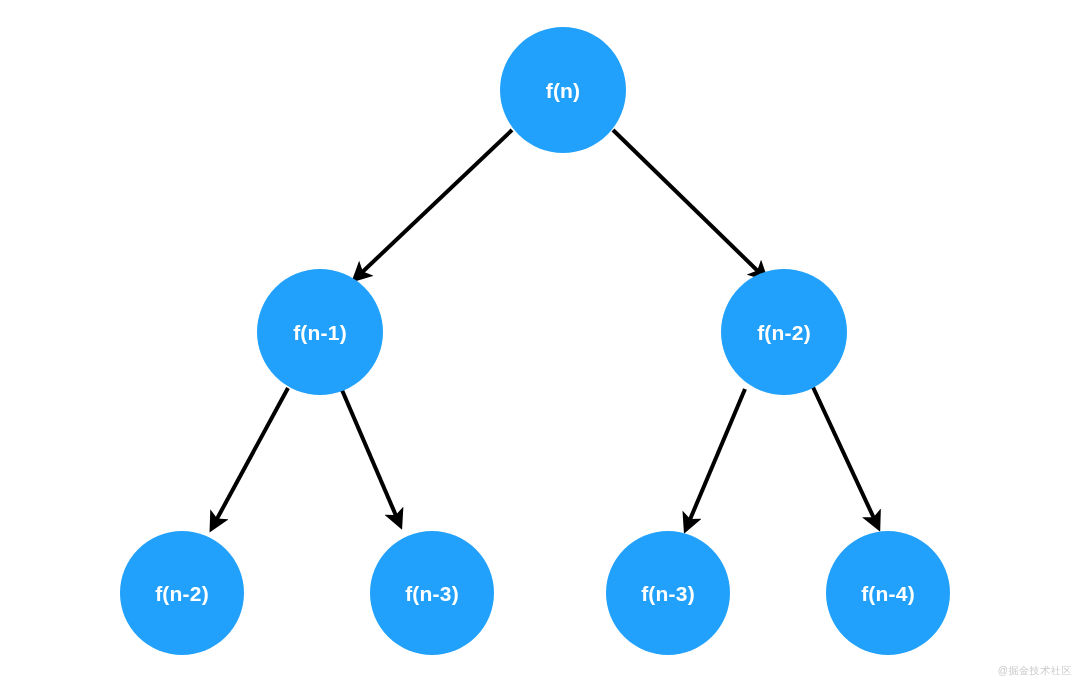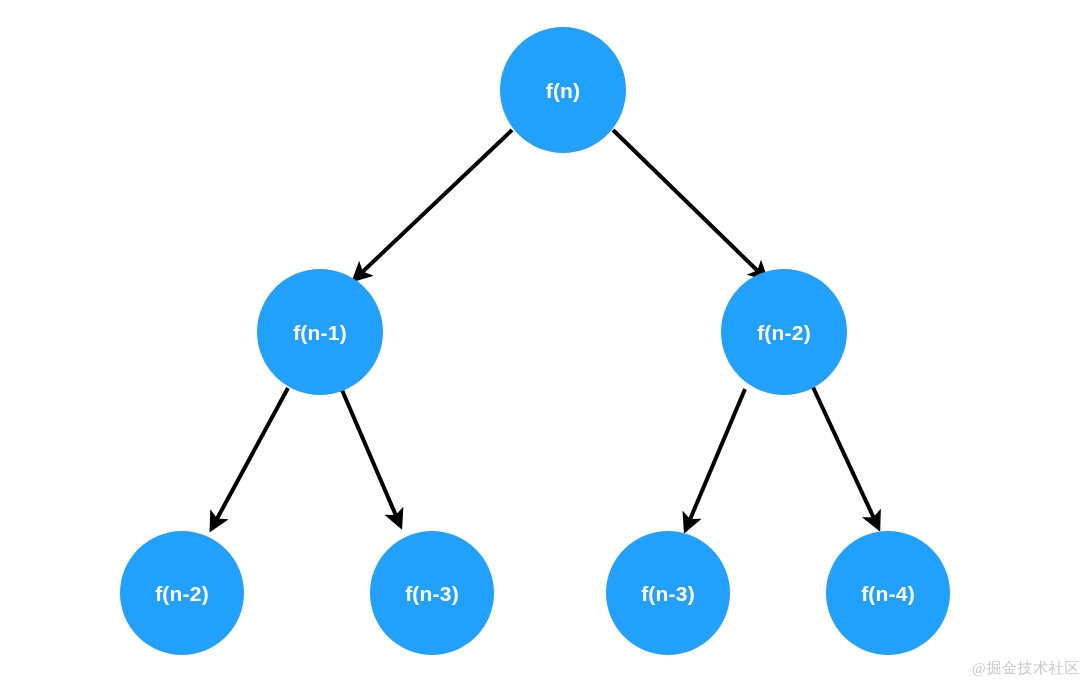--- a/index.html
+++ b/index.html
@@ -31,24 +31,24 @@
     font-family: "Liberation Sans", sans-serif;
     font-weight: bold;
     fill: #ffffff;
     text-anchor: middle;
     dominant-baseline: middle;
     font-size: 21px;
     letter-spacing: 0.2px;
   }
   .watermark {
     position: absolute;
-    right: 0;
+    right: 8px;
     bottom: 14px;
-    font-family: Liberation Serif, serif;
-    font-size: 15px;
+    font-family: Liberation Sans, sans-serif;
+    font-size: 10px;
     color: #c9c9c9;
     letter-spacing: 0.6px;
     white-space: nowrap;
     user-select: none;
   }
 </style>
 </head>
 <body>
 
 <div id="diagram-root" style="width: 1080px; height: 692px; background: rgb(255, 255, 255);">

